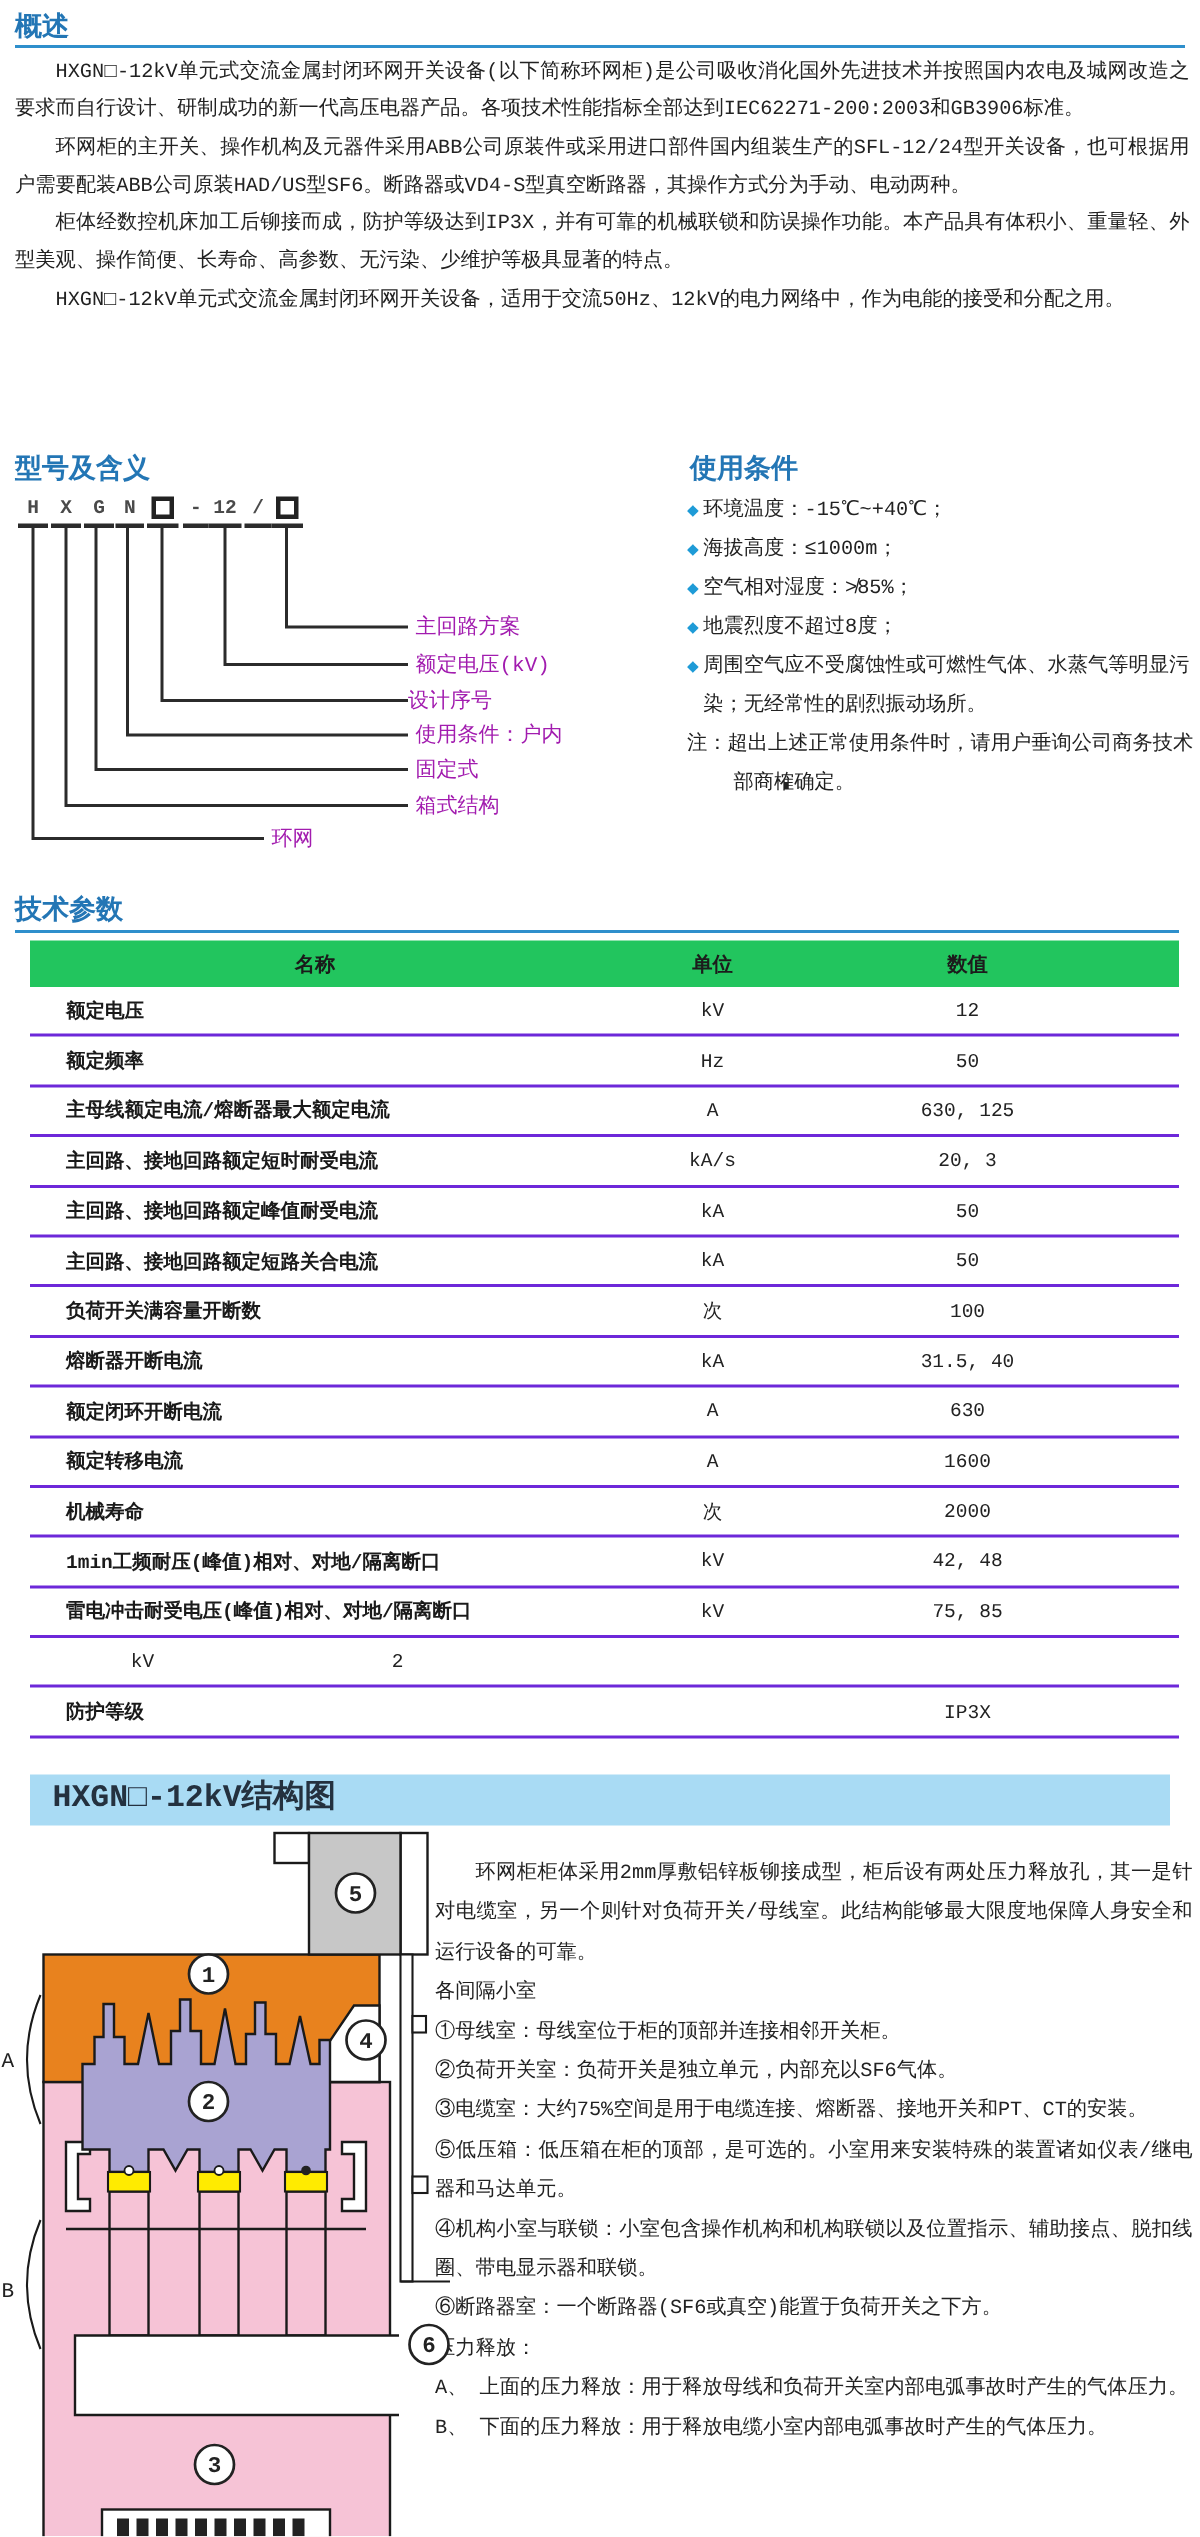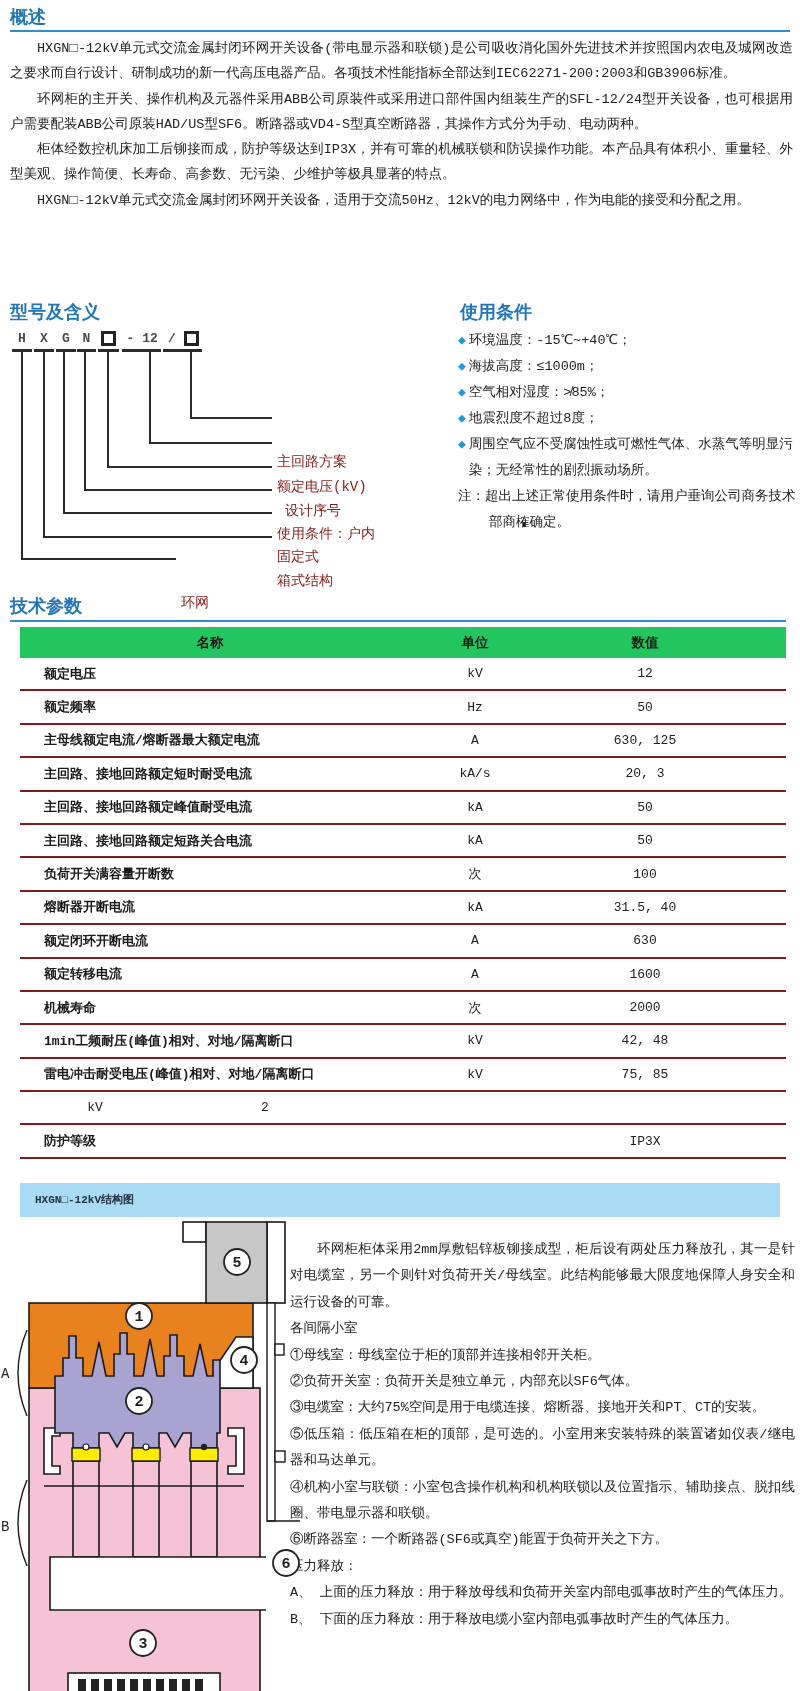--- a/index.html
+++ b/index.html
@@ -8,56 +8,56 @@
   .h-blue{position:absolute;font-size:18px;font-weight:bold;color:#2376B5;white-space:nowrap;}
   .rule{position:absolute;height:2px;background:#2E8FCC;}
   
   .overview-text{position:absolute;left:10px;top:36px;width:783px;font-size:13.5px;
                  line-height:25.3px;text-align:justify;word-break:break-all;}
   .overview-text p{margin:0;text-indent:2em;}
   
   .token{position:absolute;top:331px;height:15px;line-height:15px;text-align:center;font-size:13px;
          font-weight:bold;color:#4a4a4a;border-bottom:3px solid #2b2b2b;padding-bottom:3px;}
   .sq{display:inline-block;width:9px;height:9px;border:3px solid #222;}
-  .m-label{position:absolute;font-size:14px;color:#7f1d1d;white-space:nowrap;margin-top:44px;}
+  .m-label{position:absolute;font-size:14px;color:#a21caf;white-space:nowrap;}
   .model-lines{position:absolute;left:0;top:352px;}
   
   .cond-list{position:absolute;left:458px;top:328px;width:338px;font-size:13.5px;line-height:26px;}
   .bullet{display:flex;}
   .diamond{color:#1E9BD7;font-size:13px;margin-right:3px;flex:0 0 auto;}
   .cond-note{margin-top:0;padding-left:2.3em;text-indent:-2.3em;}
   
   .spec-table{position:absolute;left:20px;top:627px;width:766px;}
   .t-head{height:31px;background:#22c55e;display:flex;align-items:center;font-size:13.5px;
           font-weight:bold;color:#1c1c1c;}
-  .t-row{height:31.4px;border-bottom:2px solid #7f1d1d;display:flex;align-items:center;font-size:13px;}
+  .t-row{height:31.4px;border-bottom:2px solid #6d28d9;display:flex;align-items:center;font-size:13px;}
   .t-name{flex:1;padding-left:24px;font-weight:600;color:#1a1a1a;}
   .t-unit{width:150px;text-align:center;}
   .t-val{width:190px;text-align:center;}
   .t-pad{width:46px;}
   
   .banner{position:absolute;left:20px;top:1183px;width:760px;height:34px;background:#A9DBF4;
-          font-size:11px;font-weight:bold;color:#24313F;line-height:34px;padding-left:15px;
+          font-size:21px;font-weight:bold;color:#24313F;line-height:34px;padding-left:15px;
           box-sizing:border-box;}
   .struct-text{position:absolute;left:290px;top:1237px;width:505px;font-size:13.5px;
                line-height:26.4px;text-align:justify;word-break:break-all;}
   .struct-text .indent{text-indent:2em;}
   .struct-diagram{position:absolute;left:0;top:1218px;}
   svg text.callout{font-size:15px;fill:#222;font-weight:bold;}
   svg text.side{font-size:14px;fill:#222;}
 </style>
 </head>
 <body>
 
 <div class="page">
 
   <div class="h-blue" style="left:10px;top:5px;">概述</div>
   <div class="rule" style="left:10px;top:30px;width:780px;"></div>
   <div class="overview-text">
-      <p>HXGN□-12kV单元式交流金属封闭环网开关设备(带电显示器和联锁)是公司吸收消化国外先进技术并按照国内农电及城网改造之要求而自行设计、研制成功的新一代高压电器产品。各项技术性能指标全部达到IEC62271-200:2003和GB3906标准。</p>
+      <p>HXGN□-12kV单元式交流金属封闭环网开关设备(以下简称环网柜)是公司吸收消化国外先进技术并按照国内农电及城网改造之要求而自行设计、研制成功的新一代高压电器产品。各项技术性能指标全部达到IEC62271-200:2003和GB3906标准。</p>
       <p>环网柜的主开关、操作机构及元器件采用ABB公司原装件或采用进口部件国内组装生产的SFL-12/24型开关设备，也可根据用户需要配装ABB公司原装HAD/US型SF6。断路器或VD4-S型真空断路器，其操作方式分为手动、电动两种。</p>
       <p>柜体经数控机床加工后铆接而成，防护等级达到IP3X，并有可靠的机械联锁和防误操作功能。本产品具有体积小、重量轻、外型美观、操作简便、长寿命、高参数、无污染、少维护等极具显著的特点。</p>
       <p>HXGN□-12kV单元式交流金属封闭环网开关设备，适用于交流50Hz、12kV的电力网络中，作为电能的接受和分配之用。</p>
     </div>
 
   <div class="h-blue" style="left:10px;top:300px;">型号及含义</div>
   <div id="token-row">
       <span class="token" style="left: 12px; width: 20px;">H</span>
       <span class="token" style="left: 34px; width: 20px;">X</span>
       <span class="token" style="left: 56px; width: 20px;">G</span>
@@ -75,21 +75,21 @@
       <polyline points="108,0 108,115 272,115"></polyline>
       <polyline points="85,0 85,138 272,138"></polyline>
       <polyline points="64,0 64,161 272,161"></polyline>
       <polyline points="44,0 44,185 272,185"></polyline>
       <polyline points="22,0 22,207 176,207"></polyline>
     </g>
   </svg>
   <div id="model-labels">
       <div class="m-label" style="left: 277px; top: 409px;">主回路方案</div>
       <div class="m-label" style="left: 277px; top: 434px;">额定电压(kV)</div>
-      <div class="m-label" style="left: 285px; top: 458px;">设计序号</div>
+      <div class="m-label" style="left: 272px; top: 458px;">设计序号</div>
       <div class="m-label" style="left: 277px; top: 481px;">使用条件：户内</div>
       <div class="m-label" style="left: 277px; top: 504px;">固定式</div>
       <div class="m-label" style="left: 277px; top: 528px;">箱式结构</div>
       <div class="m-label" style="left: 181px; top: 550px;">环网</div>
     </div>
 
   <div class="h-blue" style="left:460px;top:300px;">使用条件</div>
   <div class="cond-list">
     <div id="cond-items">
         <div class="bullet">

